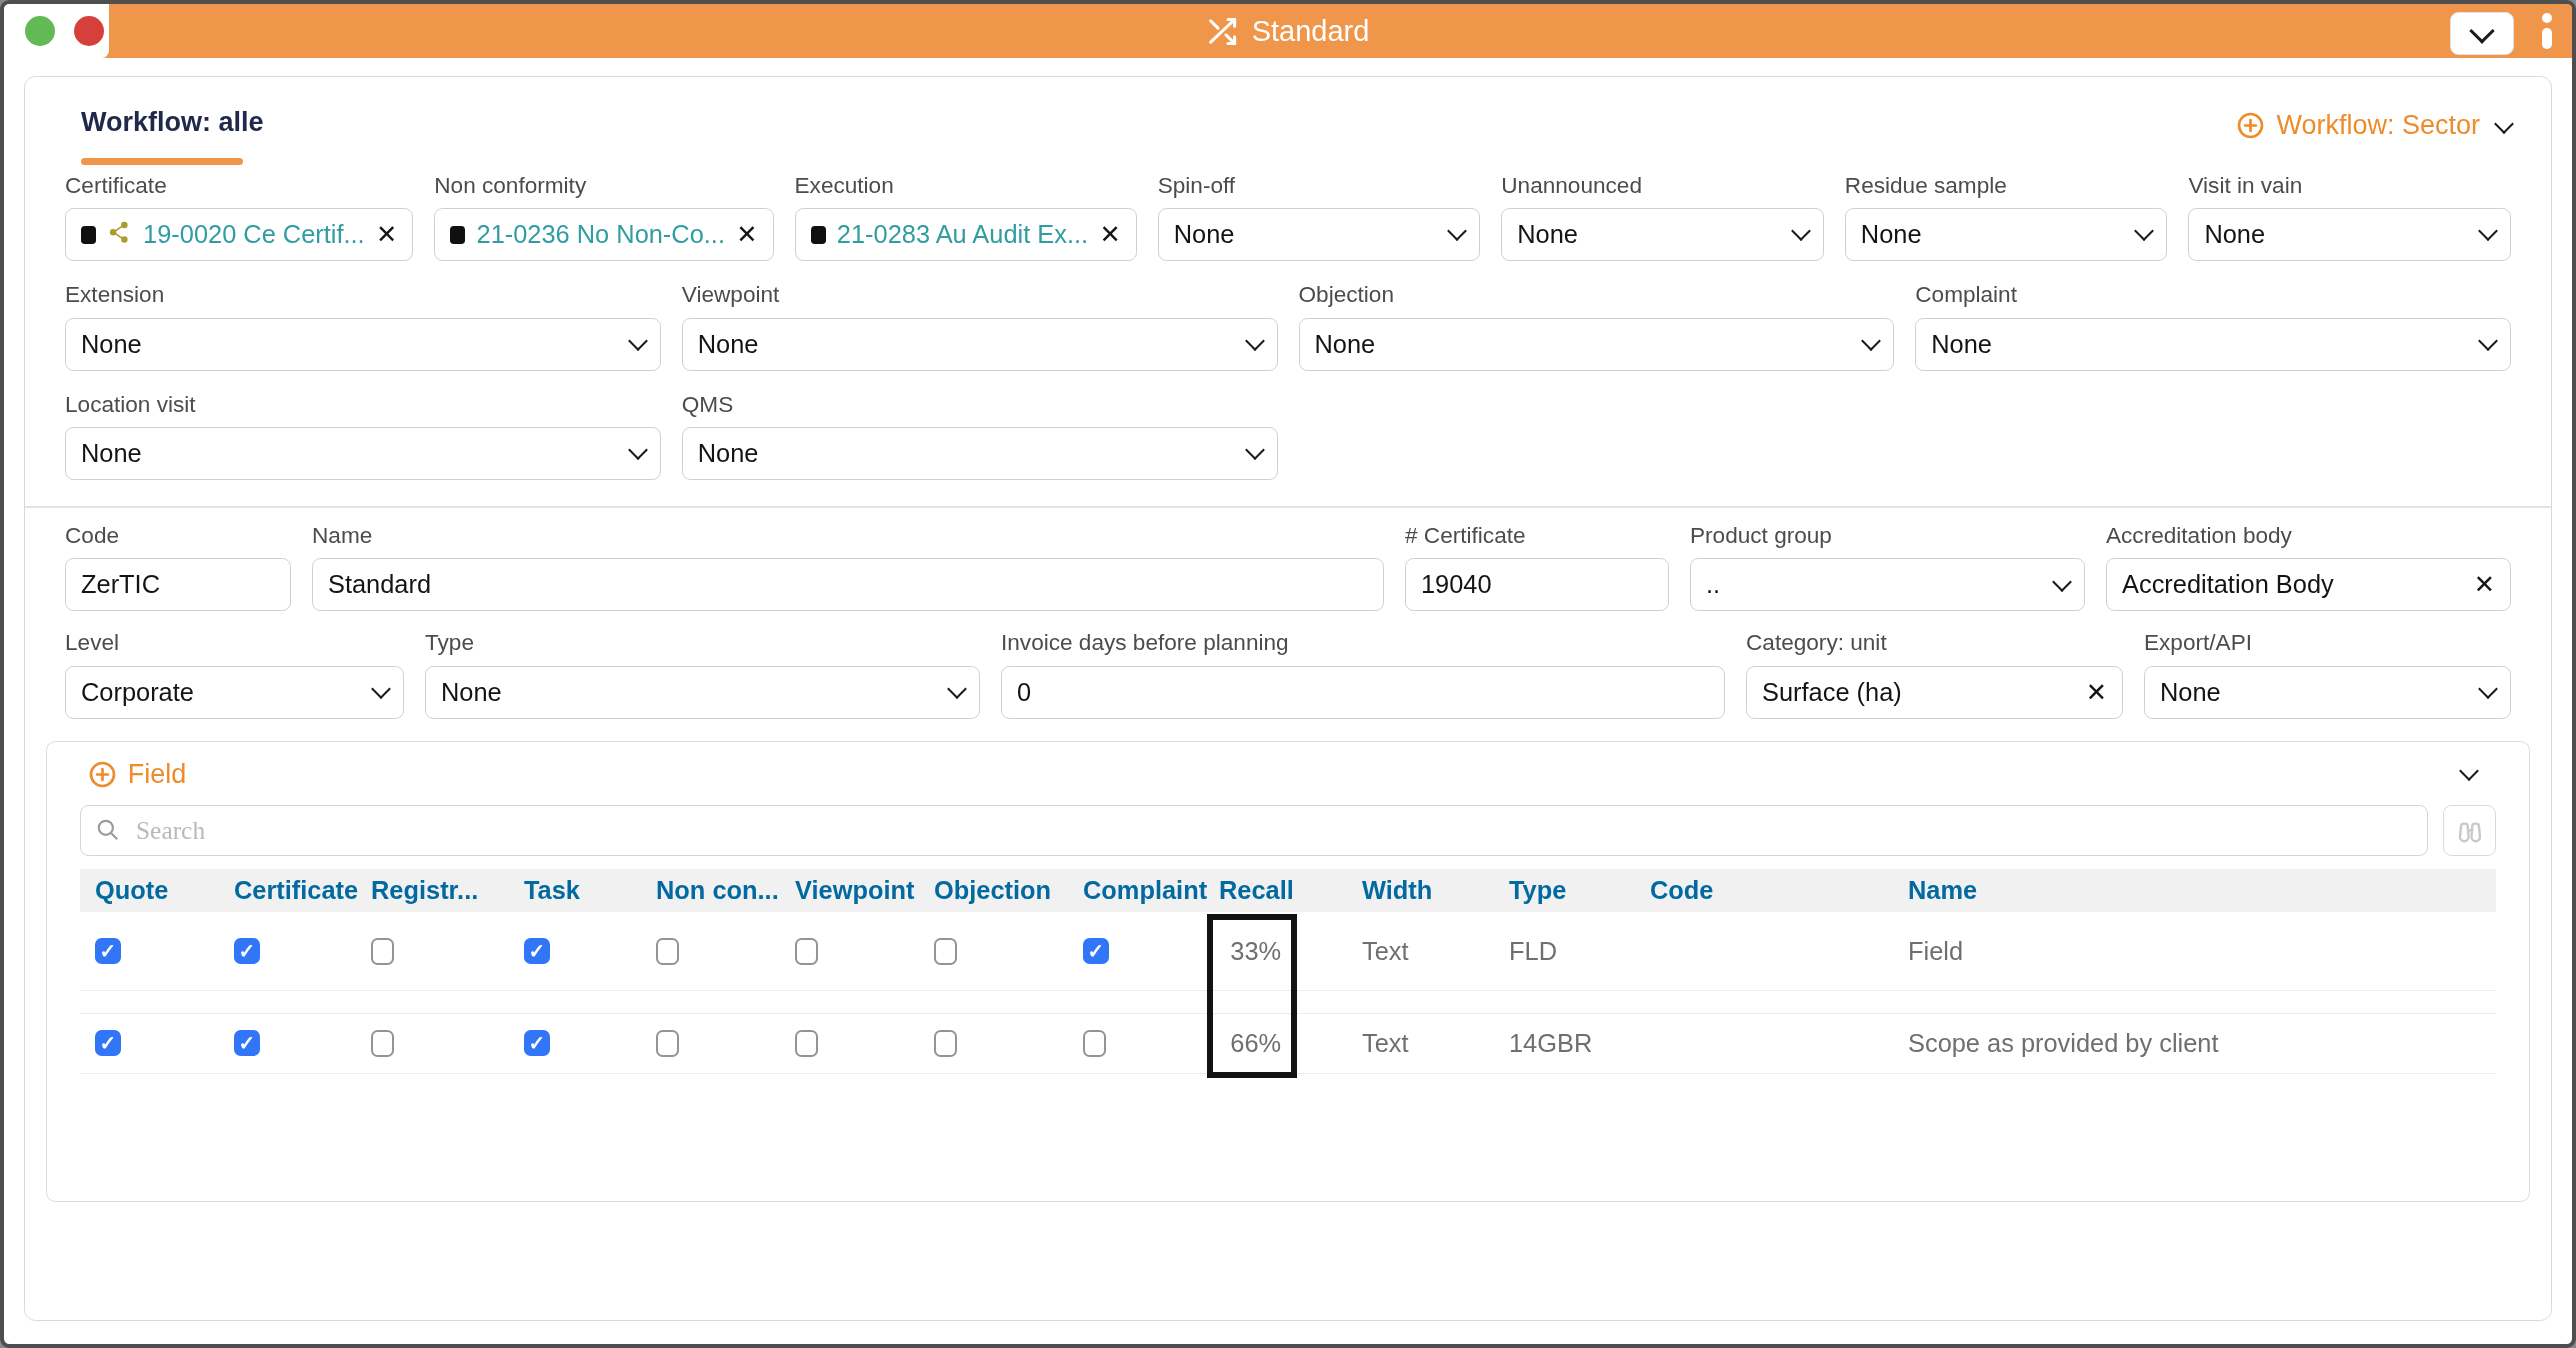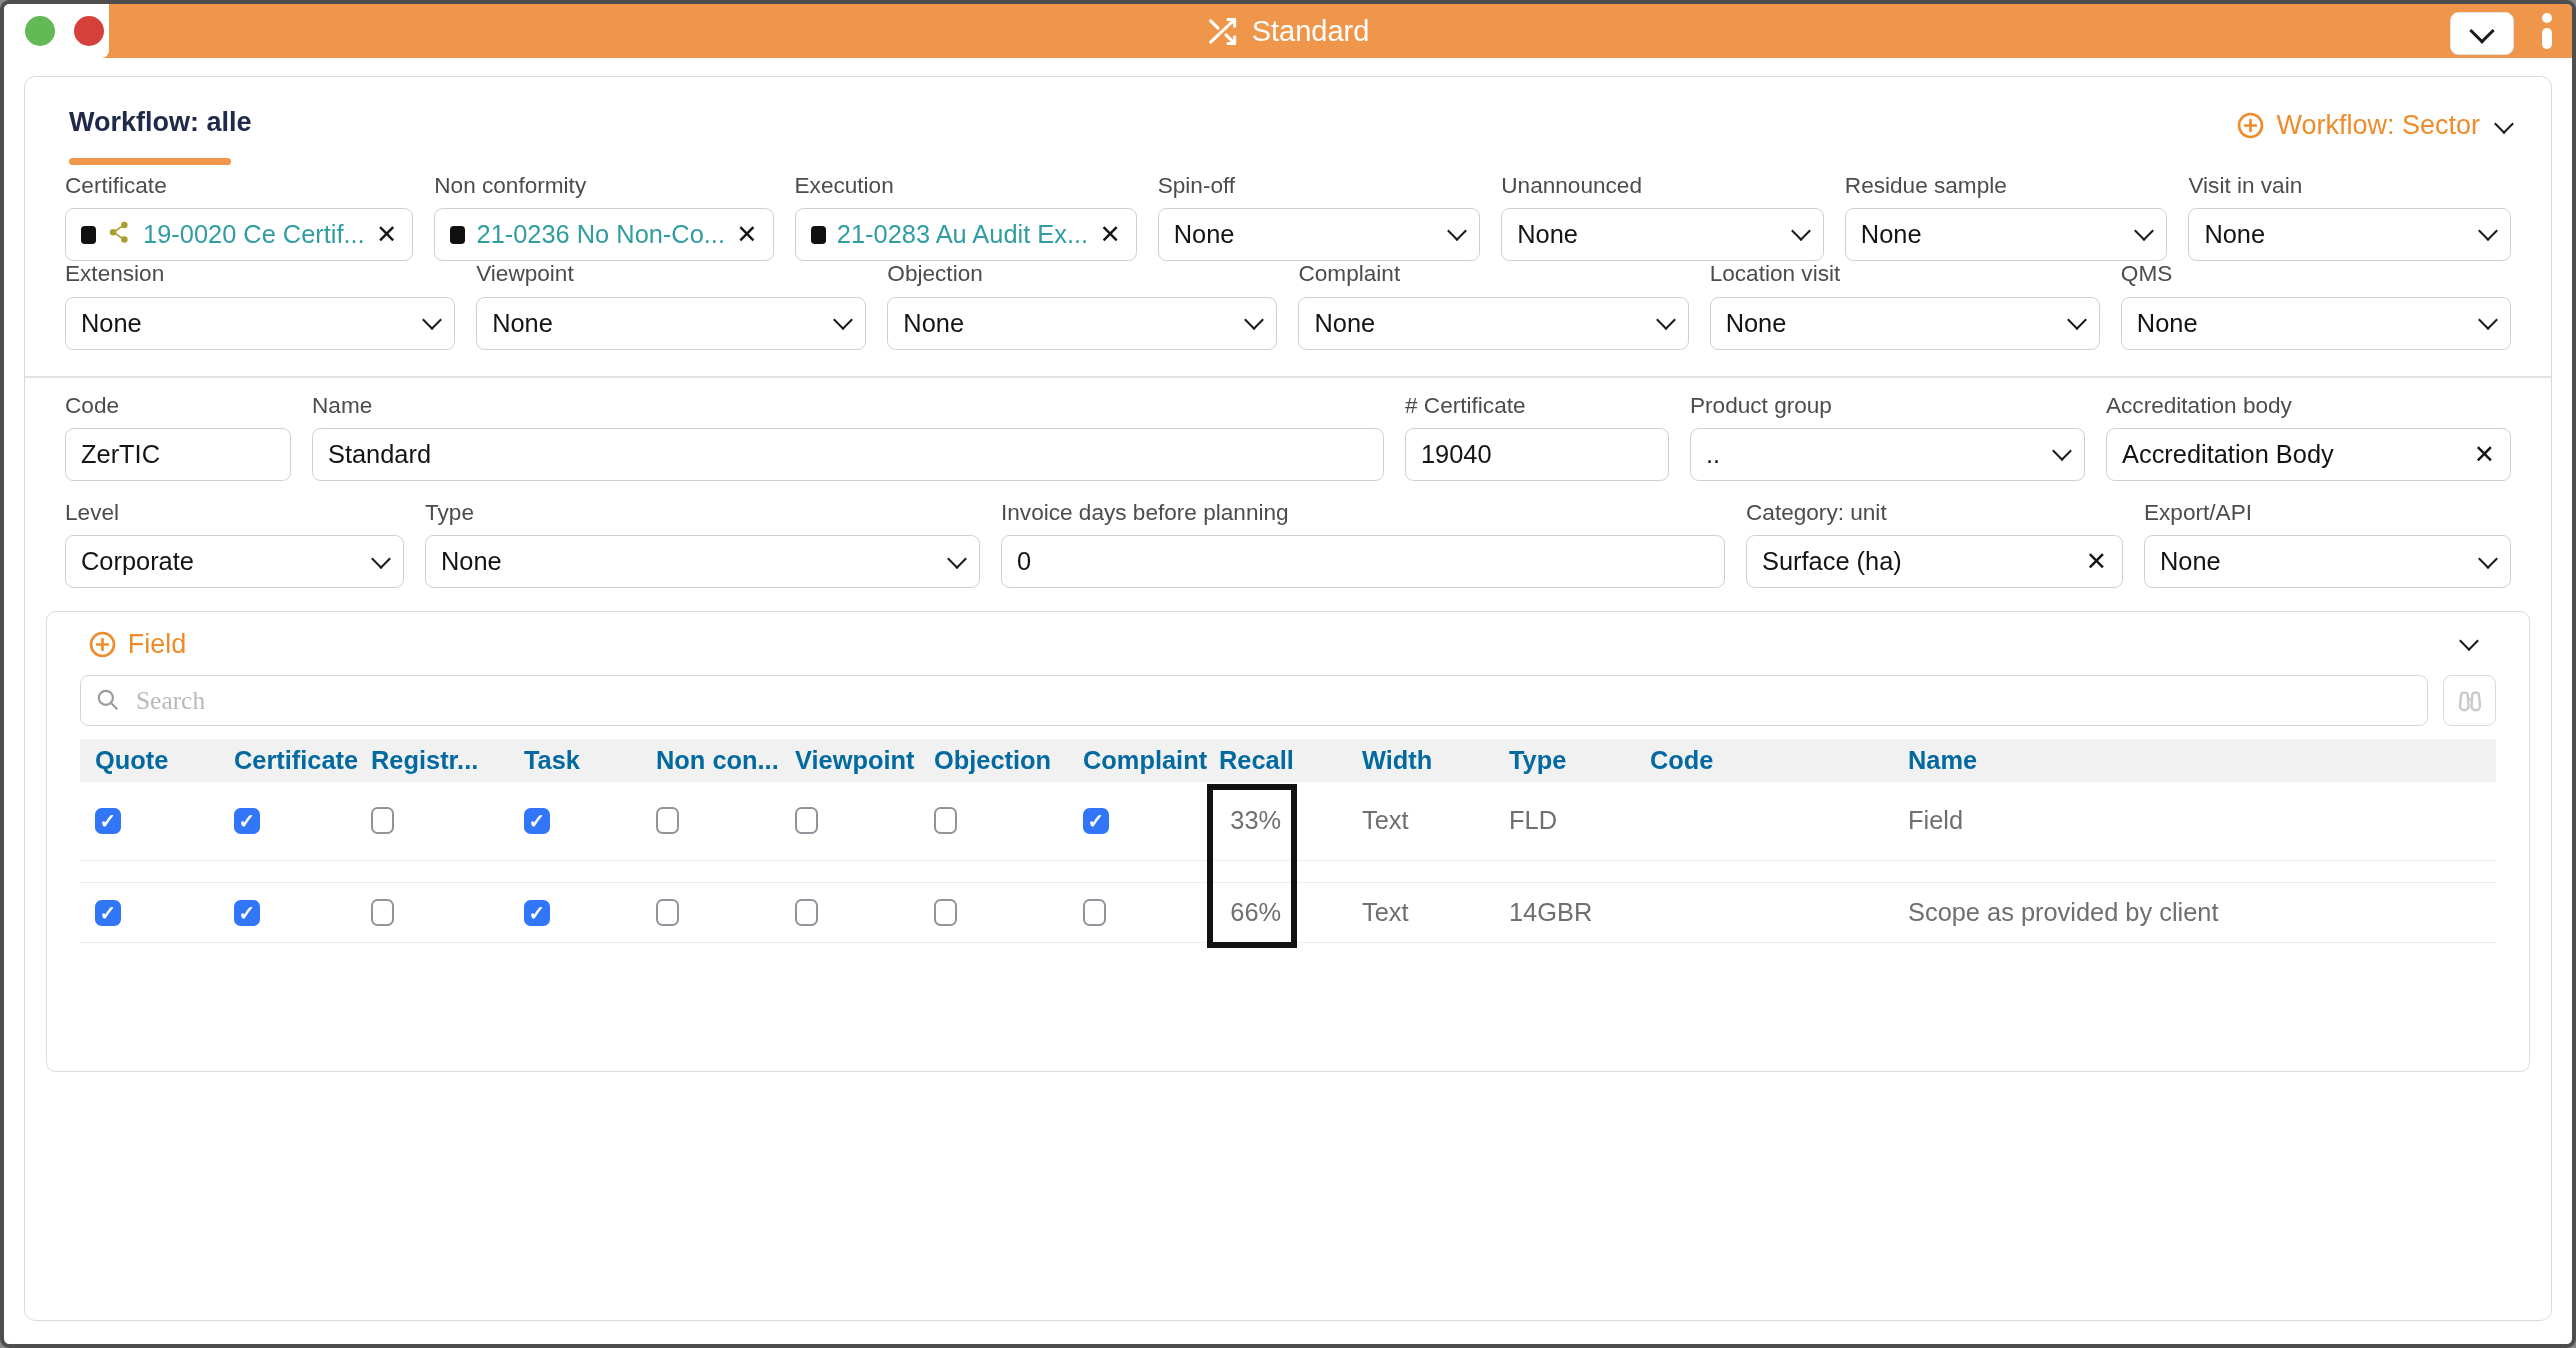--- a/index.html
+++ b/index.html
@@ -26,27 +26,27 @@
   .info-icon{ width:24.5px; display:flex; flex-direction:column; align-items:center; gap:4.7px; }
   .info-icon .dot{ width:10.4px; height:10.4px; border-radius:50%; background:#fff; }
   .info-icon .stem{ width:10.4px; height:21.7px; border-radius:4.7px; background:#fff; }
   
   .panel{ position:absolute; top:72px; left:20px; right:20px; bottom:23.5px;
     border:1.9px solid #d9d9d9; border-radius:11.3px; padding:15px 40px 15px 40px; background:#fff; }
   .panel-head{ position:relative; height:79px; }
   .workflow-sector{ position:absolute; right:0; top:18px; display:flex; align-items:center; gap:11.3px;
     color:var(--accent_orange); font-size:27px; cursor:pointer; }
   .workflow-sector .chev{ margin-left:5.6px; margin-top:-3.8px; }
-  .workflow-tab{ position:absolute; left:4px; top:15px; font-size:27px; font-weight:bold; color:#20294a; }
+  .workflow-tab{ position:absolute; left:16px; top:15px; font-size:27px; font-weight:bold; color:#20294a; }
   .workflow-tab::after{ content:""; display:block; width:162px; height:6.6px; border-radius:3.8px;
     background:var(--titlebar_orange); margin-top:20px; }
   
   .grid{ display:grid; gap:21px; }
   .filters-row1{ grid-template-columns:repeat(7,1fr); margin-top:1.9px; }
-  .filters-row2{ grid-template-columns:repeat(6,1fr); }
+  .filters-row2{ grid-template-columns:repeat(4,1fr); margin-top:21px; }
   .form-row1{ grid-template-columns:226px 1fr 264px 395px 405px; margin-top:15px; }
   .form-row2{ grid-template-columns:339px 555px 1fr 377px 367px; margin-top:19px; }
   .f-label{ font-size:22.6px; color:#4c4c4c; margin-bottom:9.4px; }
   .ctrl{ height:53px; border:1.9px solid #cfcfcf; border-radius:8.5px; background:#fff;
     display:flex; align-items:center; padding:0 15px; font-size:25.4px; color:#141414; gap:11.3px; }
   .ctrl .grow{ flex:1 1 auto; white-space:nowrap; overflow:hidden; text-overflow:ellipsis; }
   .chip .grow{ color:var(--teal); }
   .sq{ width:15px; height:18px; background:#101010; border-radius:3.8px; flex:none; }
   .x-btn{ font-size:25.4px; color:#141414; flex:none; cursor:pointer; line-height:1; }
   input.ctrl{ display:block; width:100%; }

